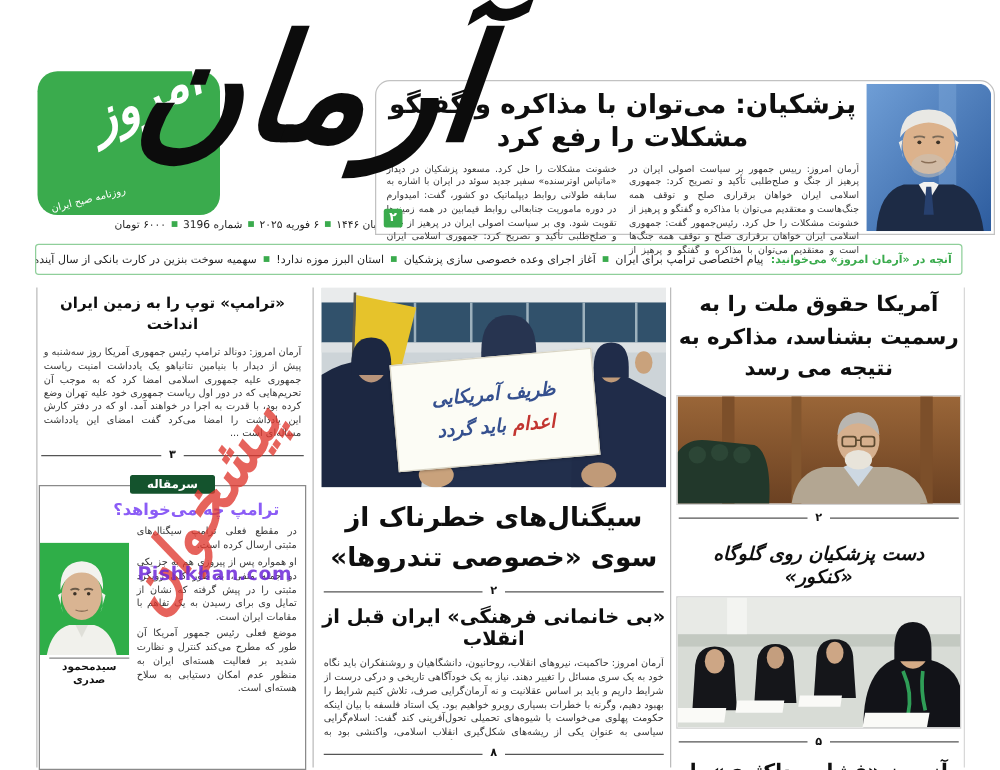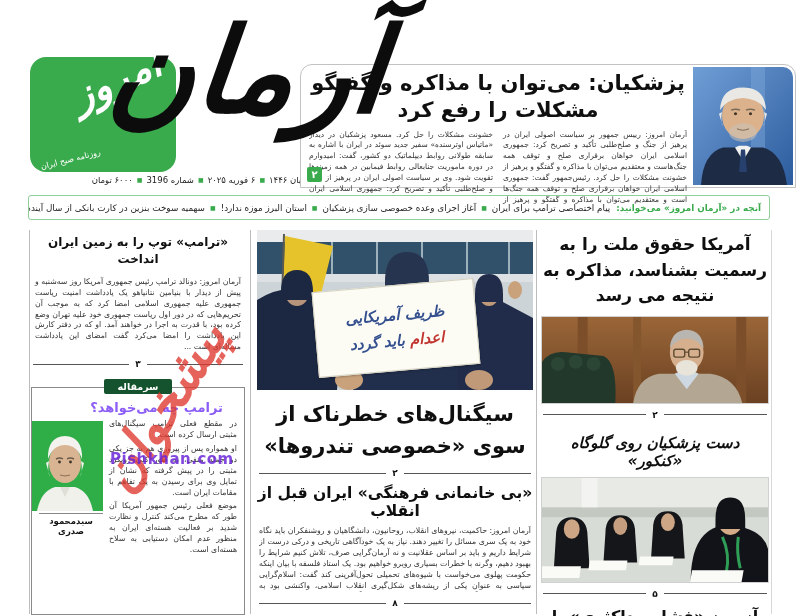--- a/index.html
+++ b/index.html
@@ -46,21 +46,21 @@
   .body-txt{font-size:7.8px;line-height:1.4;text-align:justify;color:#333;}
   
   #left-col{left:31px;width:214px;height:384px;}
   .trump-hl{font-size:12px;line-height:1.45;margin-top:4px;}
   .trump-body{margin:8px 4px 0;}
   .tag-row{text-align:center;position:relative;z-index:2;margin-top:4px;}
   .tag{display:inline-block;background:#14532d;color:#fff;font-size:9.5px;font-weight:bold;
        padding:2px 14px;border-radius:2px;}
   .ed-box{border:1px solid #8a8a8a;margin-top:-7px;padding:12px 7px 6px;height:208px;overflow:hidden;background:#fff;}
   .ed-title{font-size:13px;font-weight:bold;color:#8b5cf6;text-align:right;padding-right:14px;margin-bottom:4px;}
-  .ed-fig{float:left;width:64px;margin:2px 6px 2px 0;}
+  .ed-fig{float:left;width:64px;margin:14px 6px 2px 0;}
   .ed-photo{width:76px;height:90px;overflow:hidden;}
   .ed-photo svg{display:block;width:100%;height:100%;}
   .ed-author{border-top:1px solid #888;margin-top:2px;padding-top:2px;font-size:8.5px;font-weight:bold;
              text-align:center;color:#111;}
   .ed-box p{margin:0 0 3px;padding-left:24px;}
   
   #center-col{left:257px;width:276px;height:384px;}
   .protest-photo{position:relative;width:276px;height:160px;overflow:hidden;}
   .protest-photo svg{display:block;width:100%;height:100%;}
   .sign{position:absolute;left:58px;top:55px;width:162px;height:86px;background:#fcfcf5;border:1px solid #d8d4c4;

